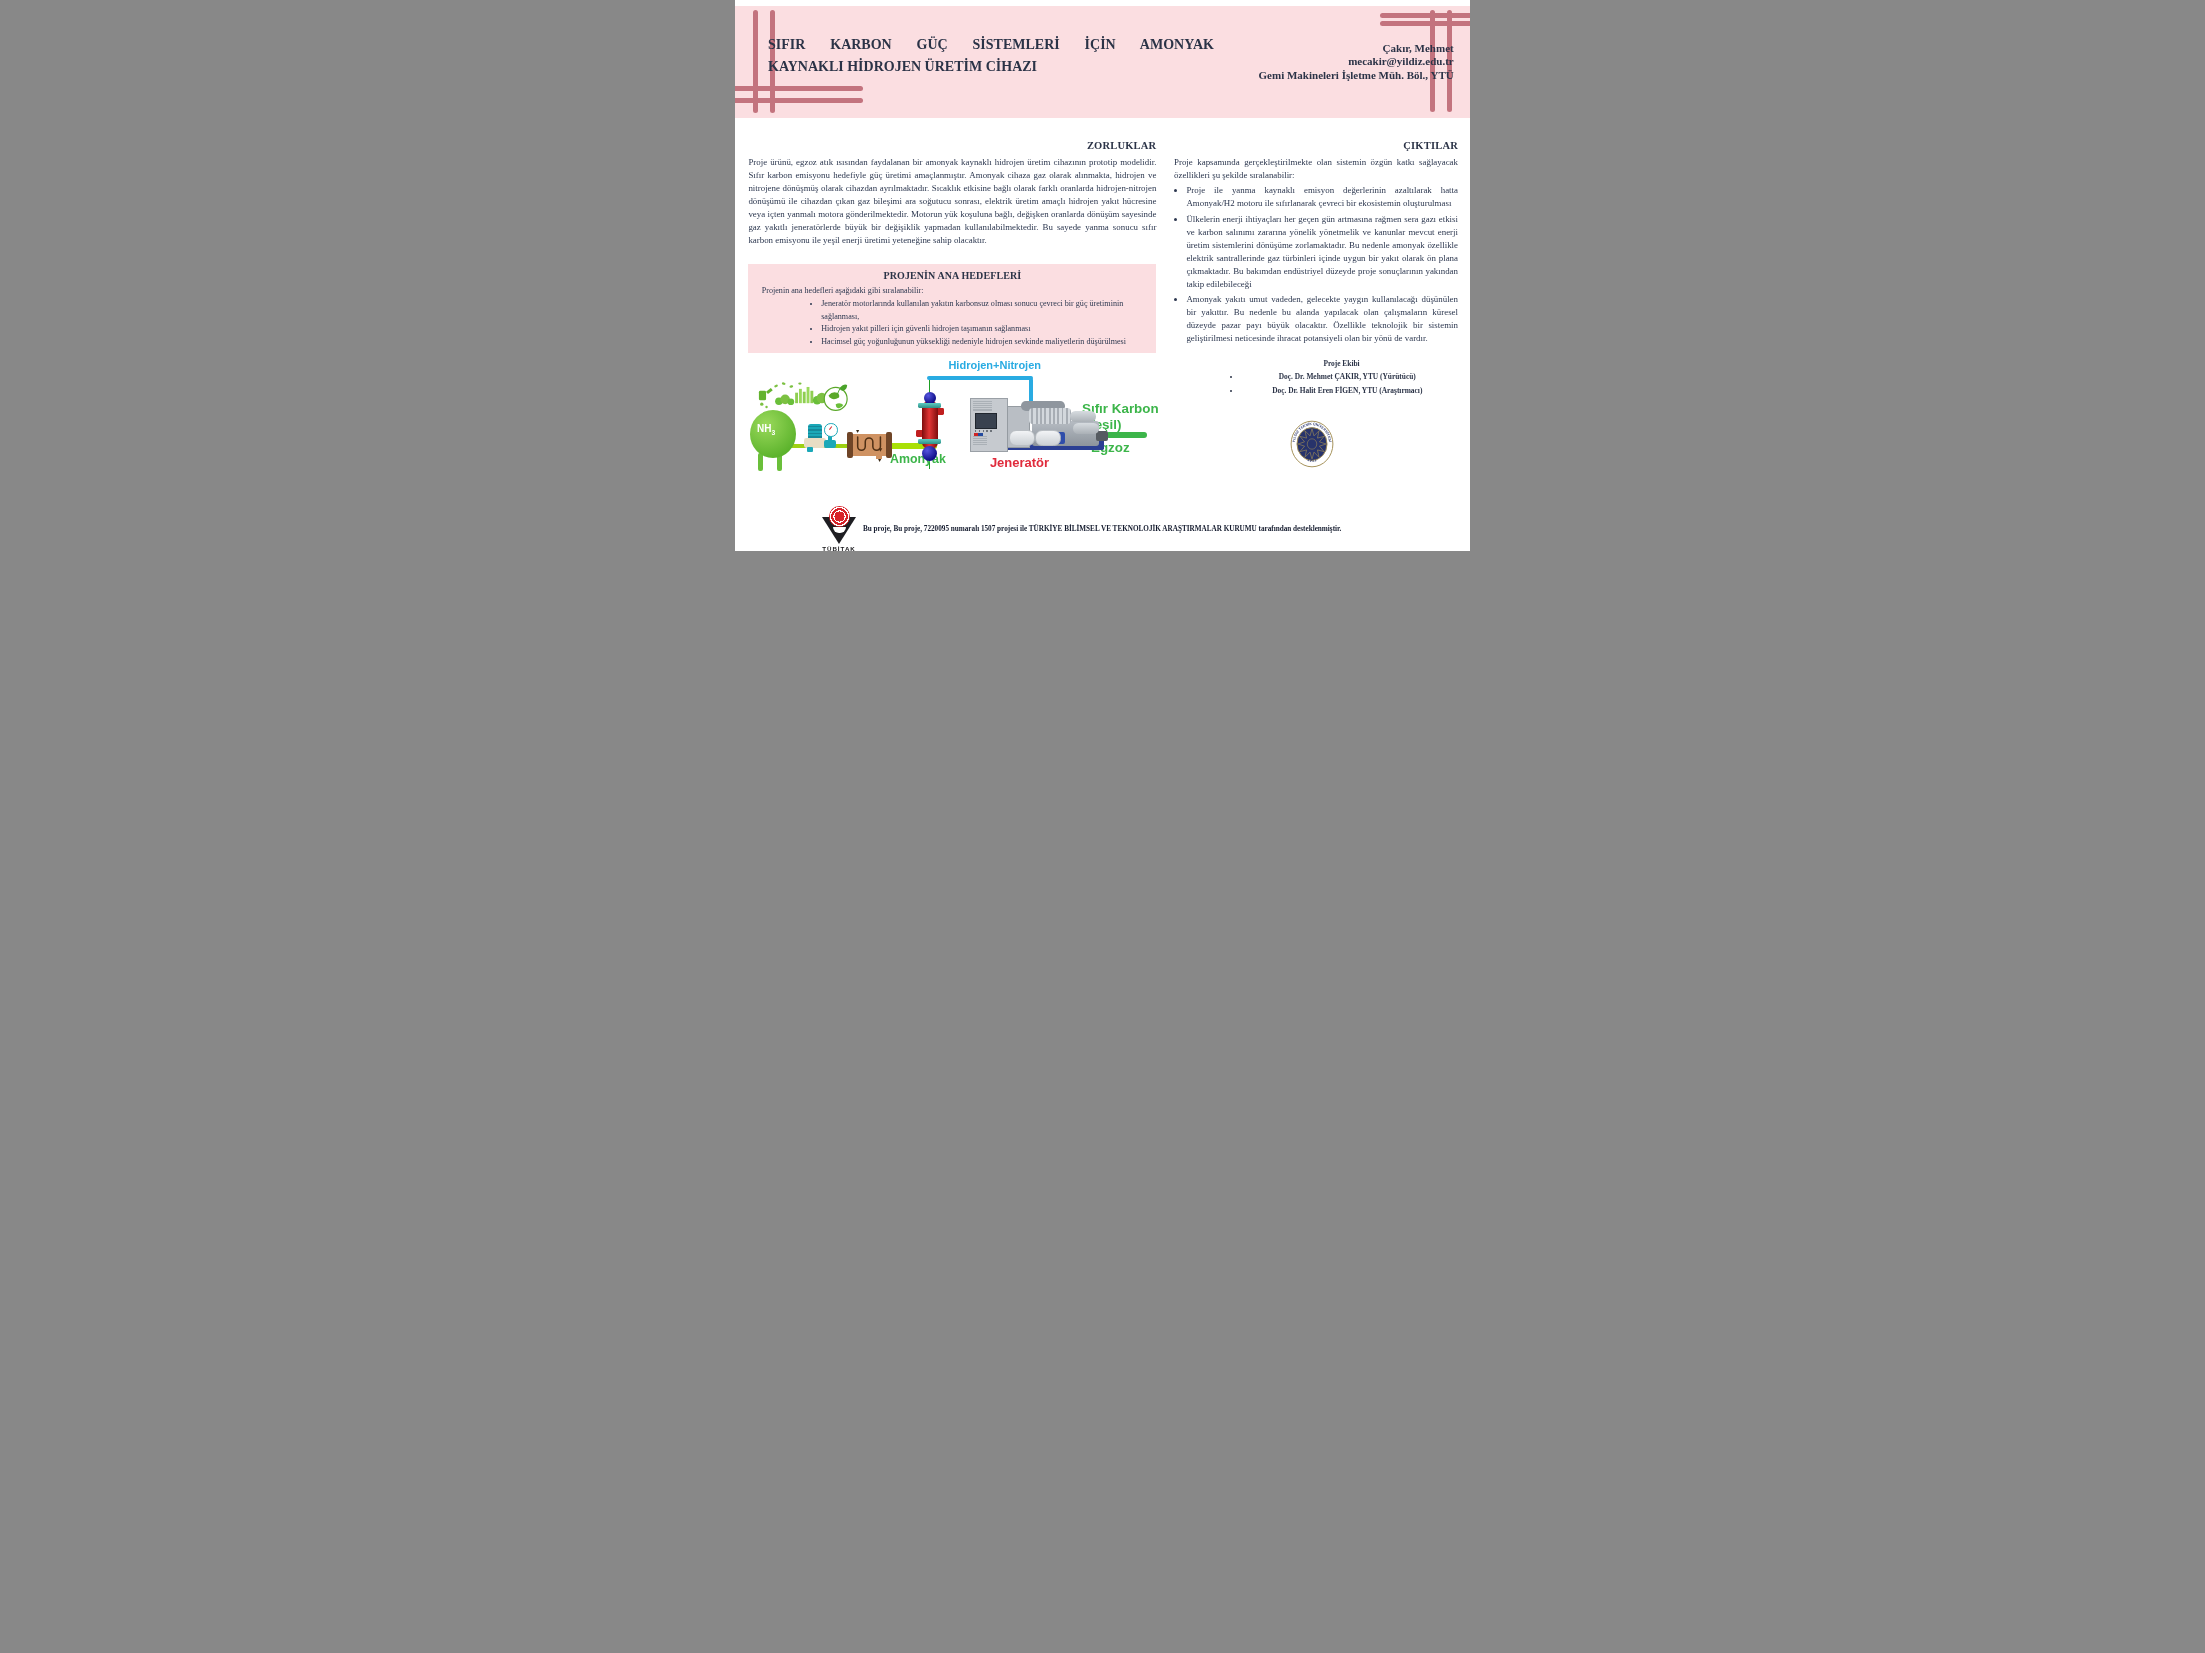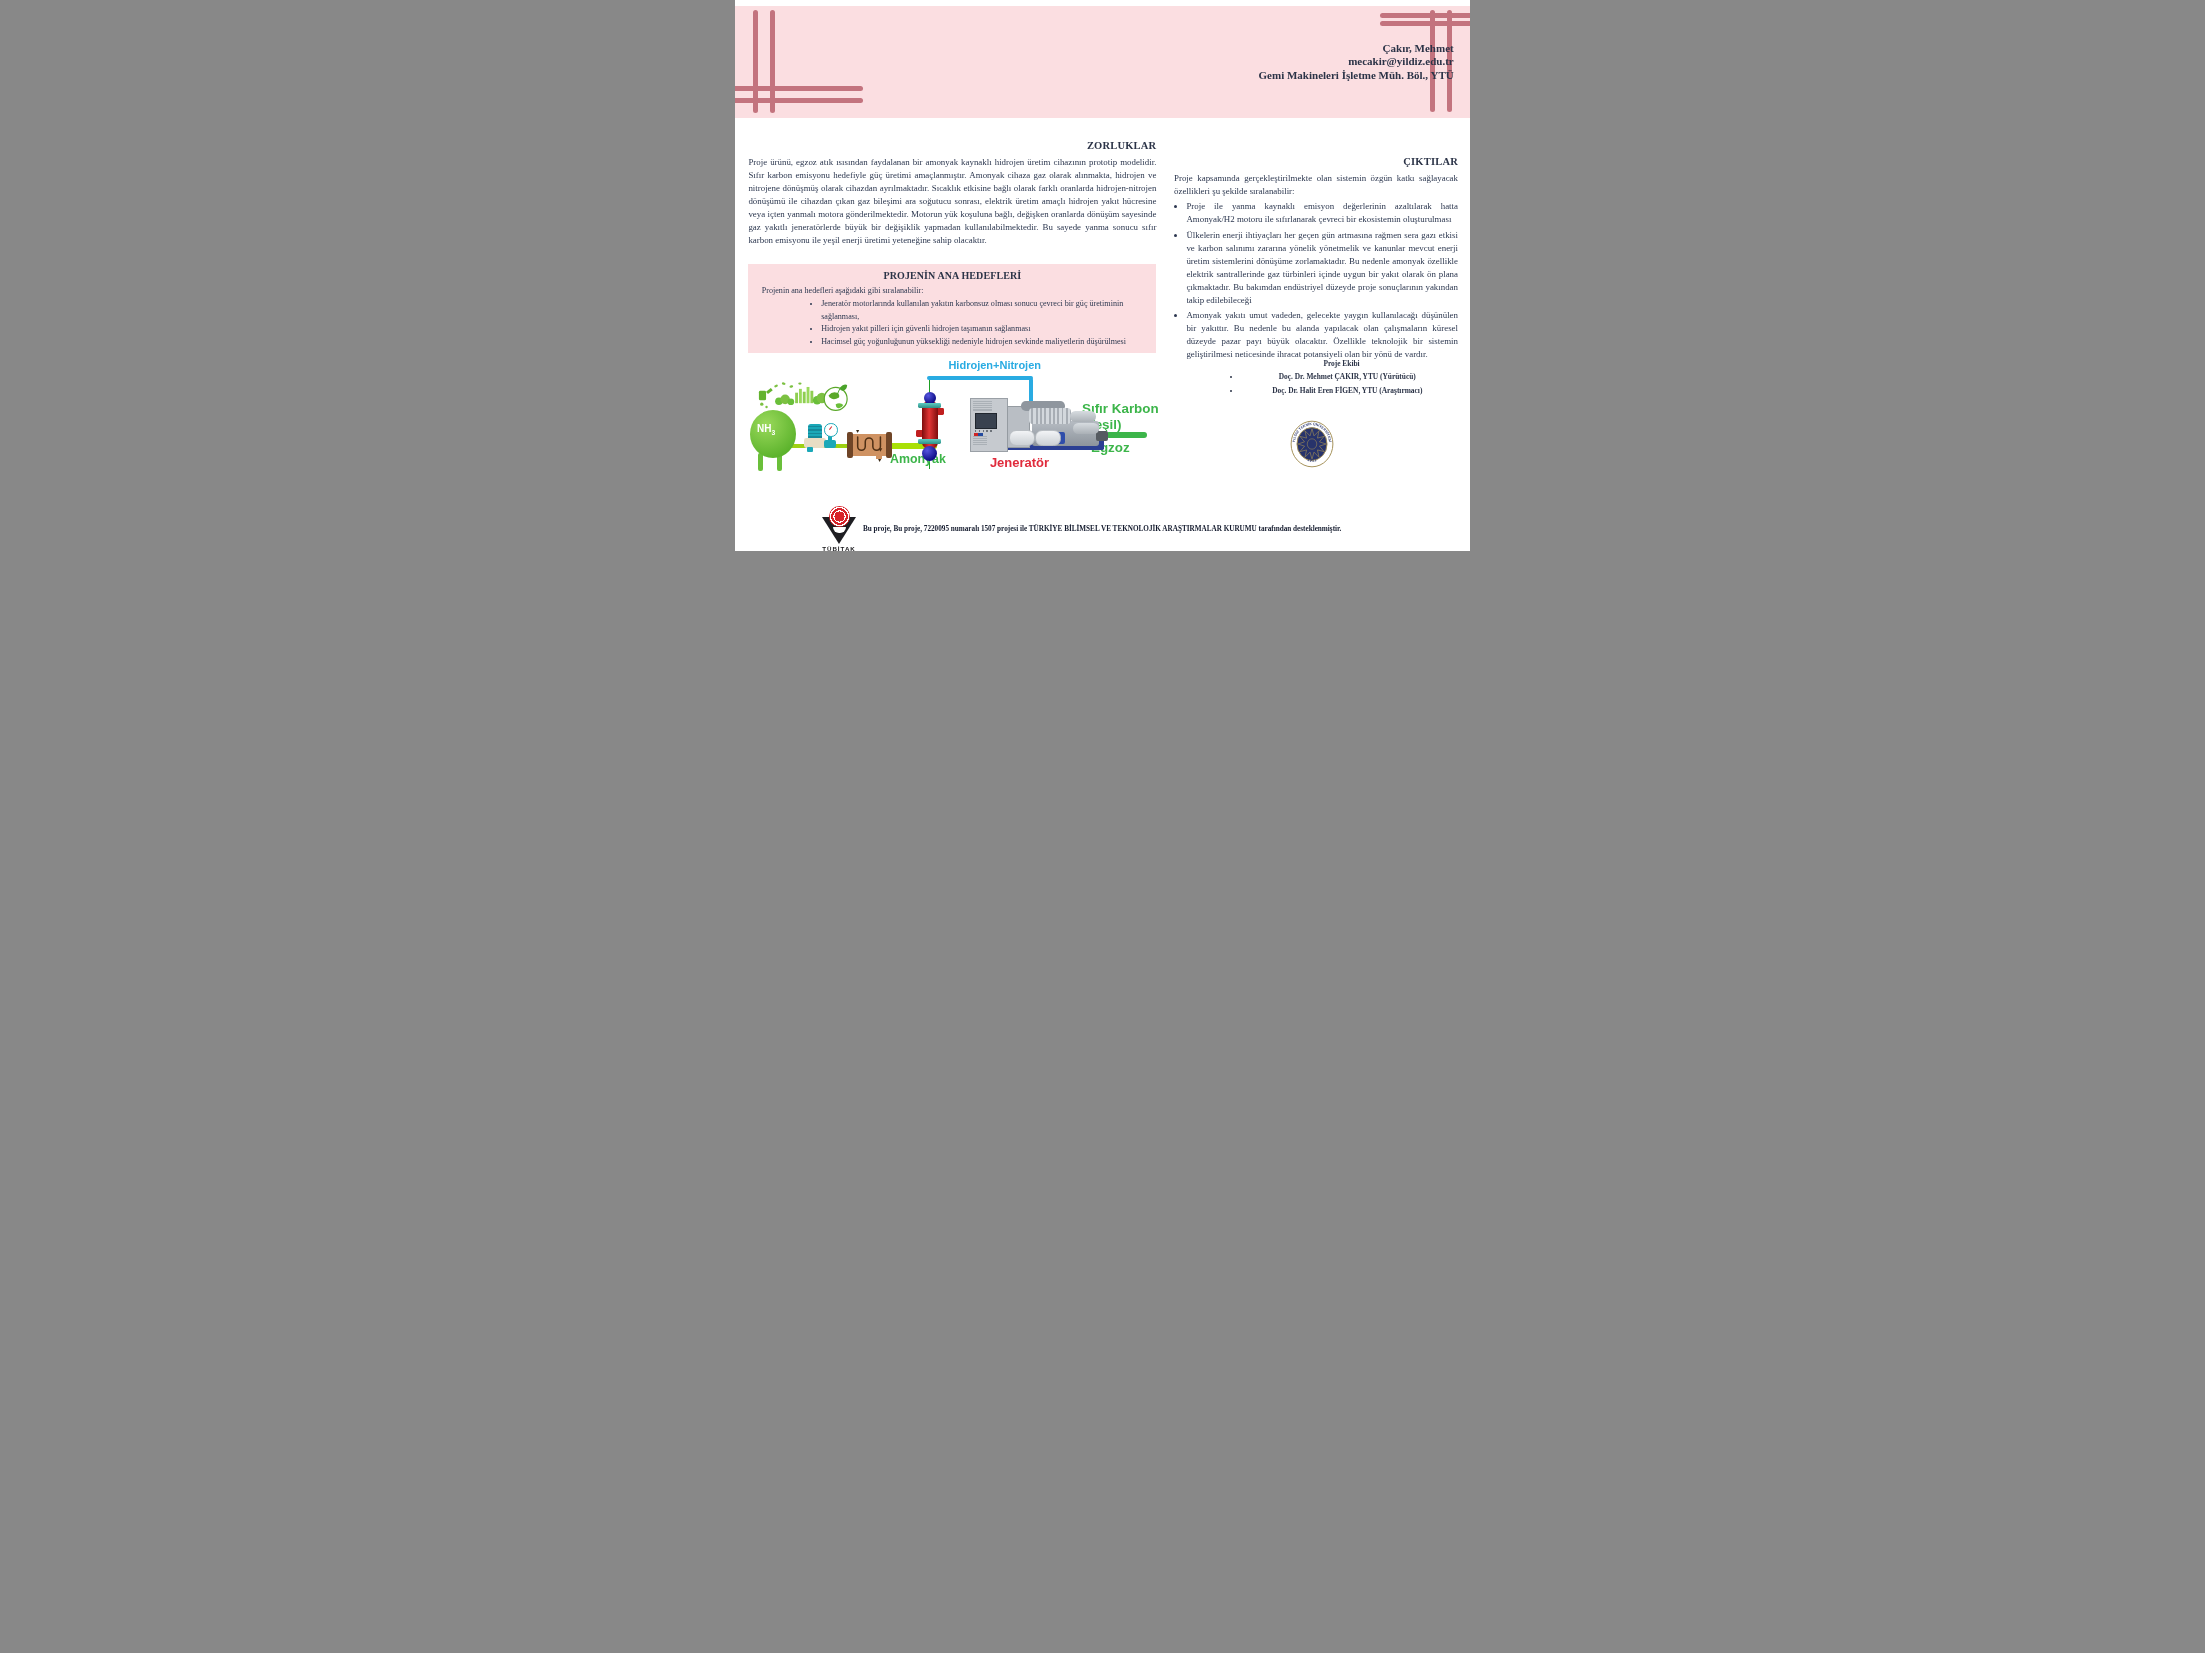--- a/index.html
+++ b/index.html
@@ -18,21 +18,21 @@
   .rh1{left:645px;top:13.4px;width:96px;height:4.8px;}
   .rh2{left:645px;top:21px;width:96px;height:4.8px;}
   
   .title{left:33px;top:36px;width:446px;font-weight:bold;font-size:14px;line-height:18px;color:#2b3347;}
   .t1{text-align:justify;text-align-last:justify;-moz-text-align-last:justify;}
   .t2{margin-top:3.8px;}
   .author{right:16.3px;top:42px;width:201px;text-align:right;font-weight:bold;font-size:11px;line-height:13.4px;color:#2b3347;}
   
   h2.sec{margin:0;font-size:10.5px;font-weight:bold;text-align:right;letter-spacing:0.2px;color:#2b3347;}
   .colL{left:13.4px;top:140px;width:408px;}
-  .colR{left:439px;top:156px;width:284px;}
+  .colR{left:439px;top:140px;width:284px;}
   .just{text-align:justify;}
   .body-p{margin:4.8px 0 0 0;font-size:8.9px;line-height:13px;}
   .colR .body-p{margin-top:4.8px;}
   ul.outs{margin:1.9px 0 0 0;padding-left:12.4px;}
   ul.outs li{font-size:8.9px;line-height:13px;text-align:justify;margin-top:2.4px;}
   
   .goalsbox{left:13.4px;top:264px;width:408px;height:89px;background:#fbdee1;box-sizing:border-box;
             padding:4.8px 13.4px 3.8px 13.4px;}
   .goalsbox h3{margin:1px 0 0 0;text-align:center;font-size:10px;letter-spacing:0.1px;color:#2b3347;}
   .goals-intro{margin:4.3px 0 0 0;font-size:8.1px;line-height:11.5px;}
@@ -133,20 +133,24 @@
   <div class="abs band"></div>
   <div class="abs bar lv1"></div>
   <div class="abs bar lv2"></div>
   <div class="abs bar lh1"></div>
   <div class="abs bar lh2"></div>
   <div class="abs bar rv1"></div>
   <div class="abs bar rv2"></div>
   <div class="abs bar rh1"></div>
   <div class="abs bar rh2"></div>
 
+  <div class="abs title">
+    <div class="t1">SIFIR KARBON GÜÇ SİSTEMLERİ İÇİN AMONYAK</div>
+    <div class="t2">KAYNAKLI HİDROJEN ÜRETİM CİHAZI</div>
+  </div>
 
   <div class="abs author">
     <div>Çakır, Mehmet</div>
     <div>mecakir@yildiz.edu.tr</div>
     <div>Gemi Makineleri İşletme Müh. Böl., YTÜ</div>
   </div>
 
   <div class="abs colL">
     <h2 class="sec">ZORLUKLAR</h2>
     <p class="body-p just">Proje ürünü, egzoz atık ısısından faydalanan bir amonyak kaynaklı hidrojen üretim cihazının prototip modelidir. Sıfır karbon emisyonu hedefiyle güç üretimi amaçlanmıştır. Amonyak cihaza gaz olarak alınmakta, hidrojen ve nitrojene dönüşmüş olarak cihazdan ayrılmaktadır. Sıcaklık etkisine bağlı olarak farklı oranlarda hidrojen-nitrojen dönüşümü ile cihazdan çıkan gaz bileşimi ara soğutucu sonrası, elektrik üretim amaçlı hidrojen yakıt hücresine veya içten yanmalı motora gönderilmektedir. Motorun yük koşuluna bağlı, değişken oranlarda dönüşüm sayesinde gaz yakıtlı jeneratörlerde büyük bir değişiklik yapmadan kullanılabilmektedir. Bu sayede yanma sonucu sıfır karbon emisyonu ile yeşil enerji üretimi yeteneğine sahip olacaktır.</p>

